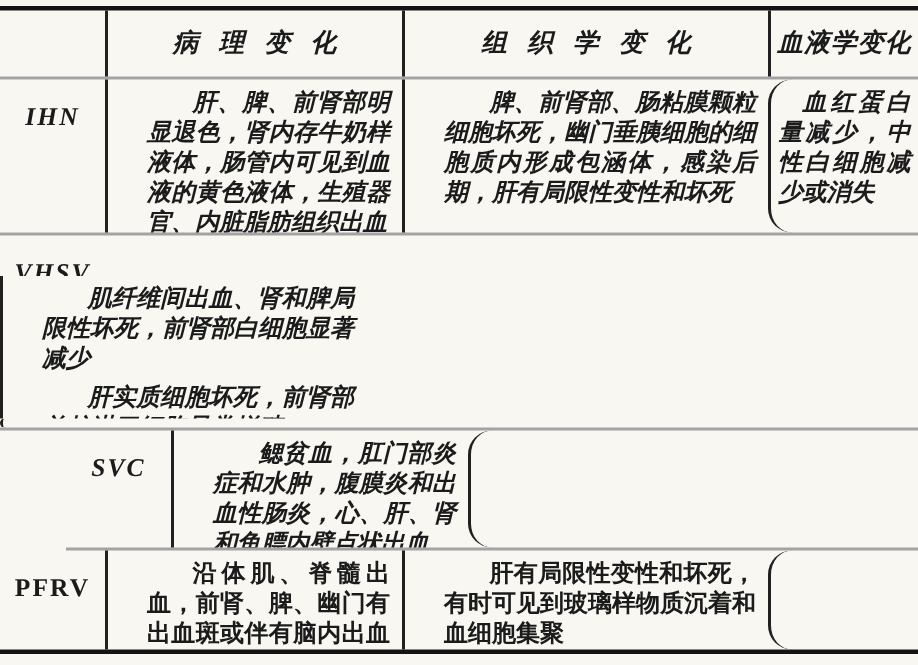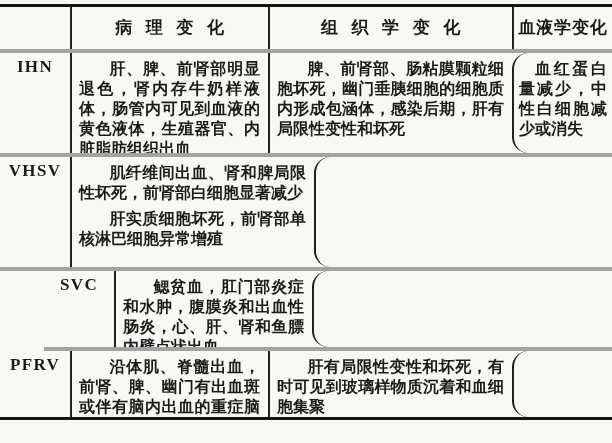--- a/index.html
+++ b/index.html
@@ -11,45 +11,45 @@
     position:relative;
     overflow:hidden;
   }
   .tbl{
     position:absolute;left:0;top:4px;width:612px;
     border-top:3px solid #141414;
     border-bottom:3px solid #141414;
     box-sizing:border-box;
   }
   .row{display:flex;box-sizing:border-box;}
-  .row.sep{border-bottom:4px solid #a3a3a3;}
+  .row.sep{border-bottom:2px solid #a3a3a3;font-style:italic;}
   .cell{
     box-sizing:border-box;overflow:hidden;
     font-size:16px;line-height:20px;
   }
   .c0{width:70px;}
   .c1{width:198px;border-left:2px solid #202020;}
   .c2{width:244px;border-left:2px solid #202020;}
   .c3{width:100px;border-left:2px solid #202020;}
   .head{
     display:flex;align-items:center;justify-content:center;
     font-weight:bold;font-size:17px;
     word-spacing:0.45em;letter-spacing:0.05em;
   }
   .hdr-row{height:46px;}
   .r0{height:104px;}
-  .r1{height:114px;}
+  .r1{height:130px;flex-direction:column;}
   .r2{height:80px;margin-left:44px;}
   .r3{height:66px;}
   .virus{
     text-align:center;font-weight:bold;font-size:17px;
-    padding-top:4px;letter-spacing:0.08em;
+    padding-top:15px;letter-spacing:0.08em;
     font-family:"Liberation Serif","DejaVu Serif",serif;
   }
-  .body{padding:6px 8px 0 7px;text-align:justify;font-weight:bold;}
+  .body{padding:6px 8px 0 26px;text-align:justify;font-weight:bold;}
   .body p{margin:0;text-indent:1.9em;}
   .body p + p{margin-top:6px;}
   .hema{padding:6px 5px 0 5px;border-radius:16px;}
   .hema p{text-indent:1em;}
   .row-vhsv .histology p:last-child{margin-top:26px;}
 </style>
 </head>
 <body>
 
 <div class="tbl">

